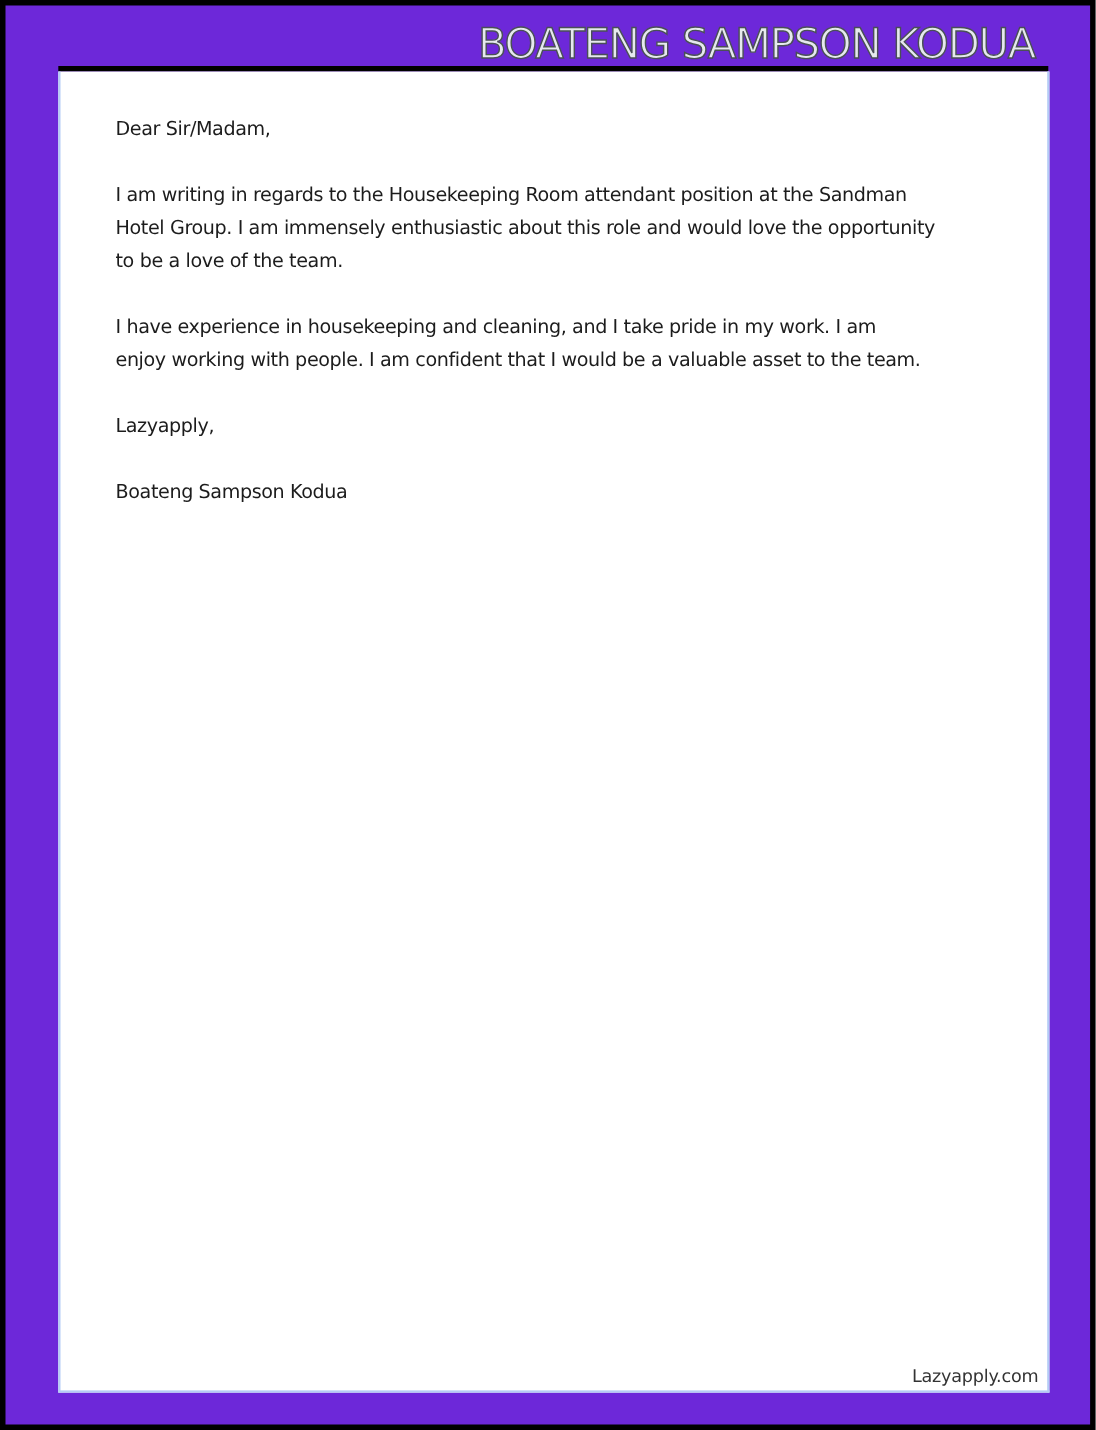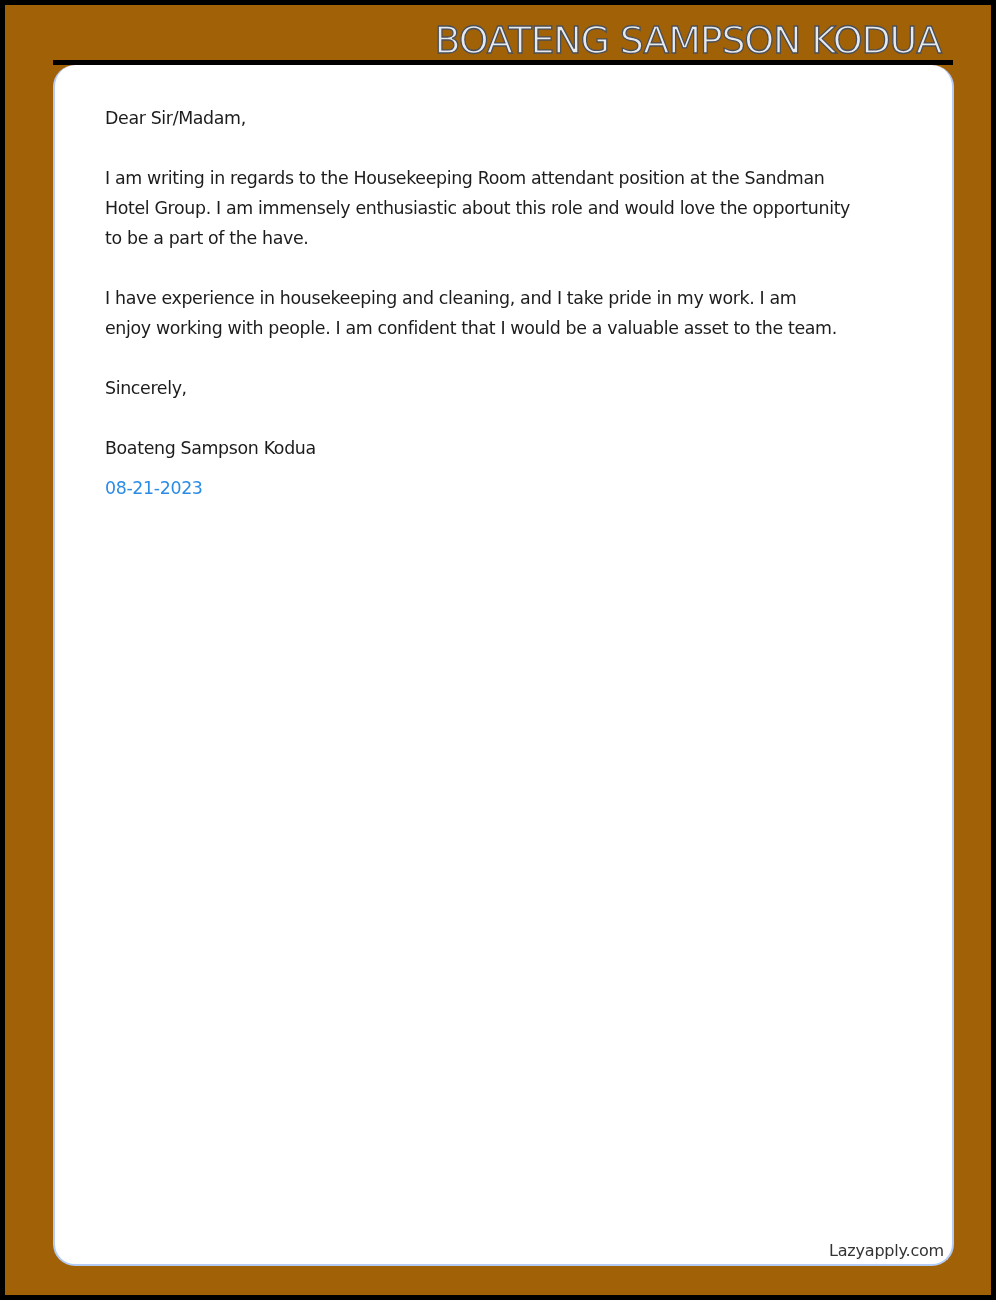--- a/index.html
+++ b/index.html
@@ -13,21 +13,21 @@
       overflow: hidden;
       background: #000000;
       font-family: "DejaVu Sans", sans-serif;
     }
     .frame {
       position: absolute;
       left: 5px;
       top: 5px;
       width: 986px;
       height: 1290px;
-      background: #a16207;
+      background: #6d28d9;
     }
     .name-header {
       position: absolute;
       right: 50px;
       top: 12px;
       font-family: "DejaVu Sans", sans-serif;
       font-size: 38px;
       line-height: 46px;
       letter-spacing: -1.2px;
       color: #e6e9ee;
@@ -46,21 +46,20 @@
     .page {
       position: absolute;
       left: 48px;
       top: 60px;
       width: 897px;
       height: 1199px;
       background: #ffffff;
       border-left: 2px solid #b4cbf5;
       border-right: 2px solid #b4cbf5;
       border-bottom: 2px solid #b4cbf5;
-      border-radius: 22px;
     }
     .letter {
       position: absolute;
       left: 50px;
       top: 38px;
       width: 800px;
       font-family: "DejaVu Sans", sans-serif;
       font-size: 17.4px;
       line-height: 30px;
       letter-spacing: -0.35px;
@@ -97,34 +96,33 @@
   <div class="name-header">BOATENG SAMPSON KODUA</div>
   <div class="top-rule"></div>
 
   <div class="page">
     <div class="letter">
       <p>Dear Sir/Madam,</p>
 
       <p>
         <span class="line">I am writing in regards to the Housekeeping Room attendant position at the Sandman</span>
         <span class="line">Hotel Group. I am immensely enthusiastic about this role and would love the opportunity</span>
-        <span class="line">to be a part of the have.</span>
+        <span class="line">to be a love of the team.</span>
       </p>
 
       <p>
         <span class="line">I have experience in housekeeping and cleaning, and I take pride in my work. I am</span>
         <span class="line">enjoy working with people. I am confident that I would be a valuable asset to the team.</span>
       </p>
 
       <p>
       </p>
 
 
-      <p>Sincerely,</p>
+      <p>Lazyapply,</p>
 
       <p class="signature">Boateng Sampson Kodua</p>
 
-      <p class="date">08-21-2023</p>
     </div>
 
     <div class="footer-brand">Lazyapply.com</div>
   </div>
 </div>
 
 </body></html>

